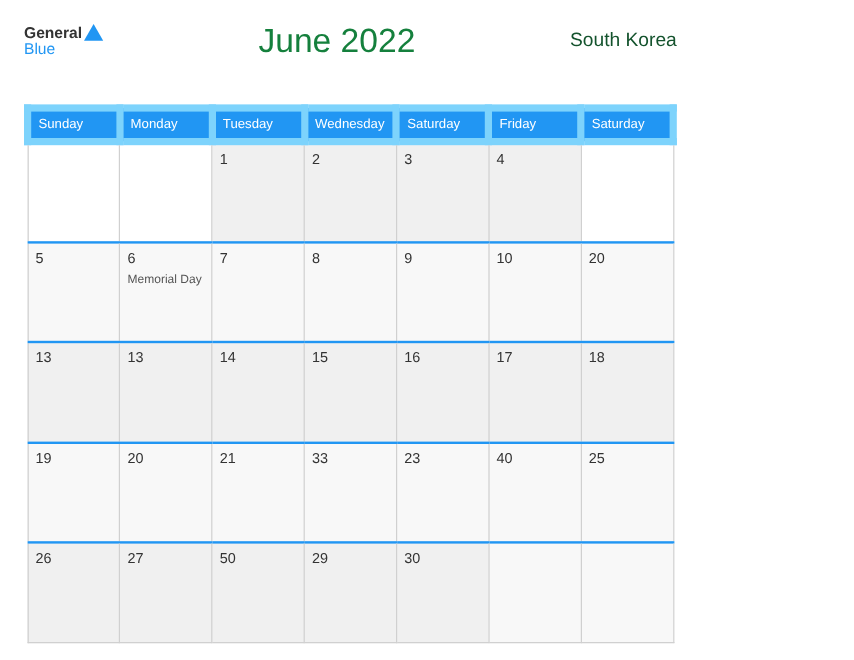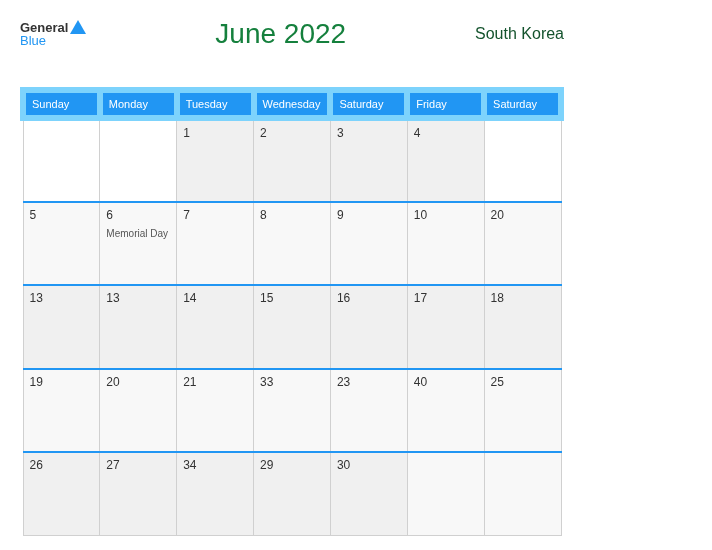--- a/index.html
+++ b/index.html
@@ -253,21 +253,21 @@
           </td>
         </tr>
         <tr>
           <td>
             <span class="day-num">26</span>
           </td>
           <td>
             <span class="day-num">27</span>
           </td>
           <td>
-            <span class="day-num">34</span>
+            <span class="day-num">50</span>
           </td>
           <td>
             <span class="day-num">29</span>
           </td>
           <td>
             <span class="day-num">30</span>
           </td>
           <td class="empty-cell" style="border-top: 2px solid rgb(33, 150, 243);"></td>
           <td class="empty-cell" style="border-top: 2px solid rgb(33, 150, 243);"></td>
         </tr>

